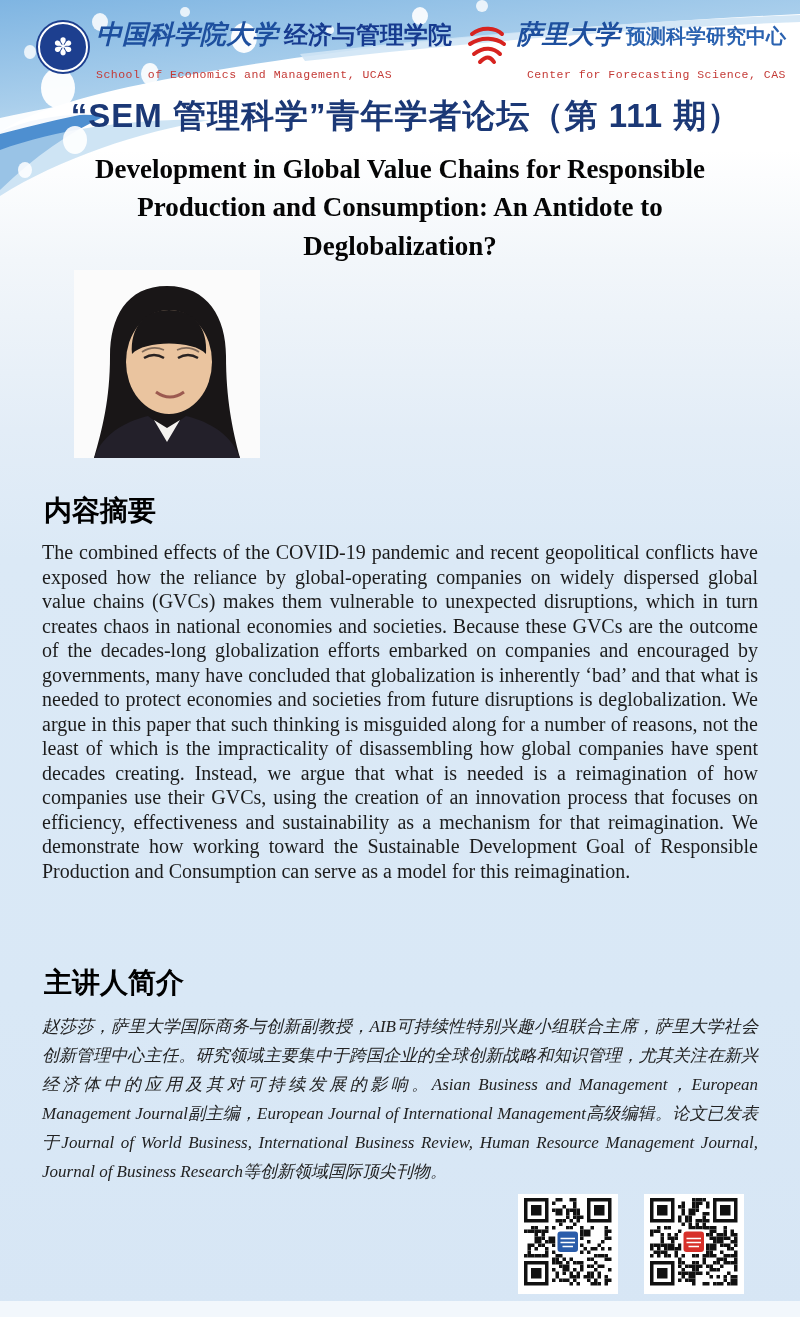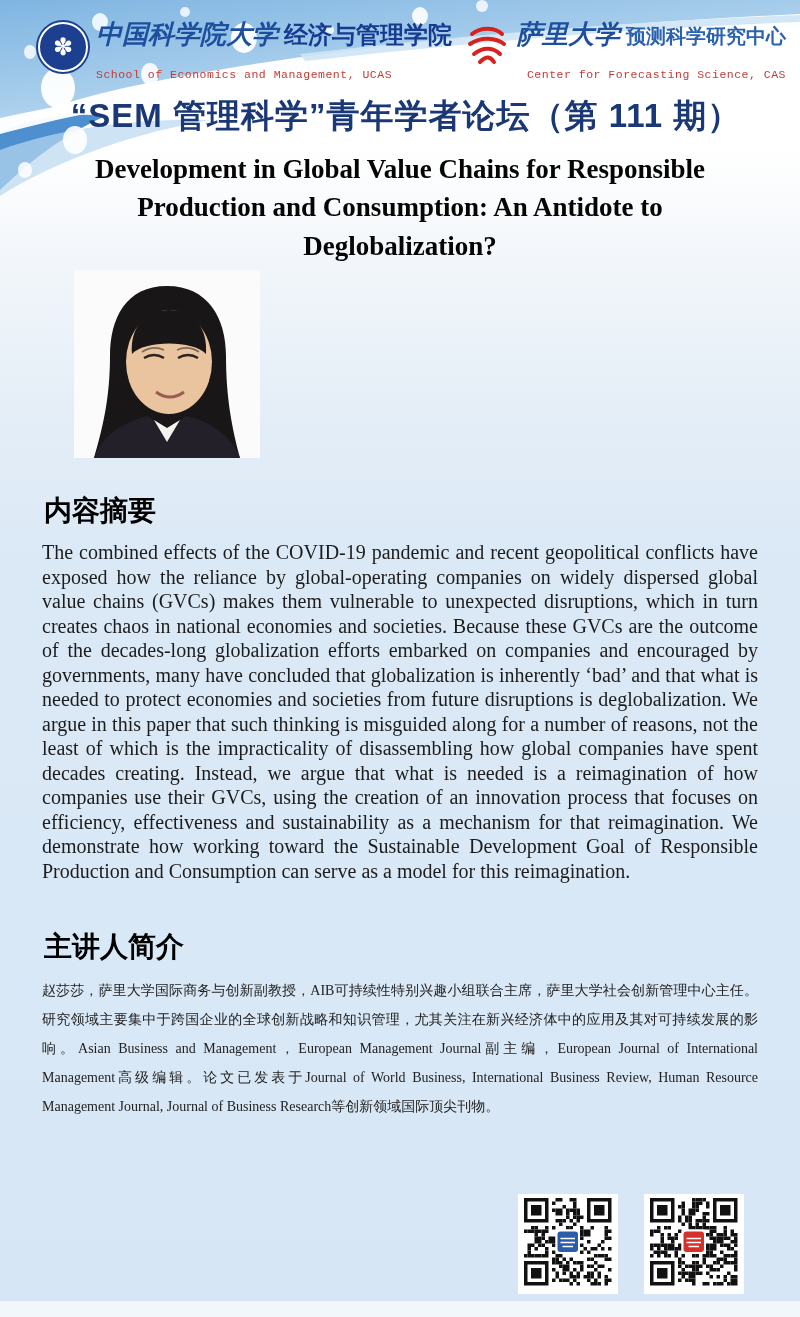--- a/index.html
+++ b/index.html
@@ -32,25 +32,25 @@
   .photo{width:186px;height:188px;background:#fdfdfd;flex:0 0 auto;overflow:hidden;}
   .info{display:flex;flex-direction:column;gap:28px;padding-top:24px;font-size:20px;color:#0a0a0a;}
   .info .row{white-space:nowrap;}
   .info .lab{font-weight:bold;}
   .info .val{font-family:"Liberation Serif",serif;font-weight:bold;}
   .info .val-cn{font-weight:bold;}
   .gap2{display:inline-block;width:14px;}
   
   .section{position:absolute;left:42px;right:42px;}
   .sec-abstract{top:476px;margin-top:16px;}
-  .sec-bio{top:928px;}
+  .sec-bio{top:964px;}
   .sec-head{font-size:28px;font-weight:bold;color:#000;margin:0 0 10px 2px;}
   .sec-body{font-family:"Liberation Serif",serif;font-size:20px;line-height:24.5px;
     color:#1c1c1c;text-align:justify;margin:0;}
-  .bio-body{font-size:14px;line-height:29px;color:#222;}
+  .bio-body{font-style:italic;font-size:17px;line-height:29px;color:#222;}
   
   .qr-row{position:absolute;top:1194px;right:56px;display:flex;gap:26px;}
   .qr-card{width:100px;height:100px;background:#ffffff;display:flex;align-items:center;justify-content:center;}
   
   .footer-strip{position:absolute;left:0;bottom:0;width:100%;height:16px;background:#f2f7fc;}
 </style>
 </head>
 <body>
 
 <div class="poster">

